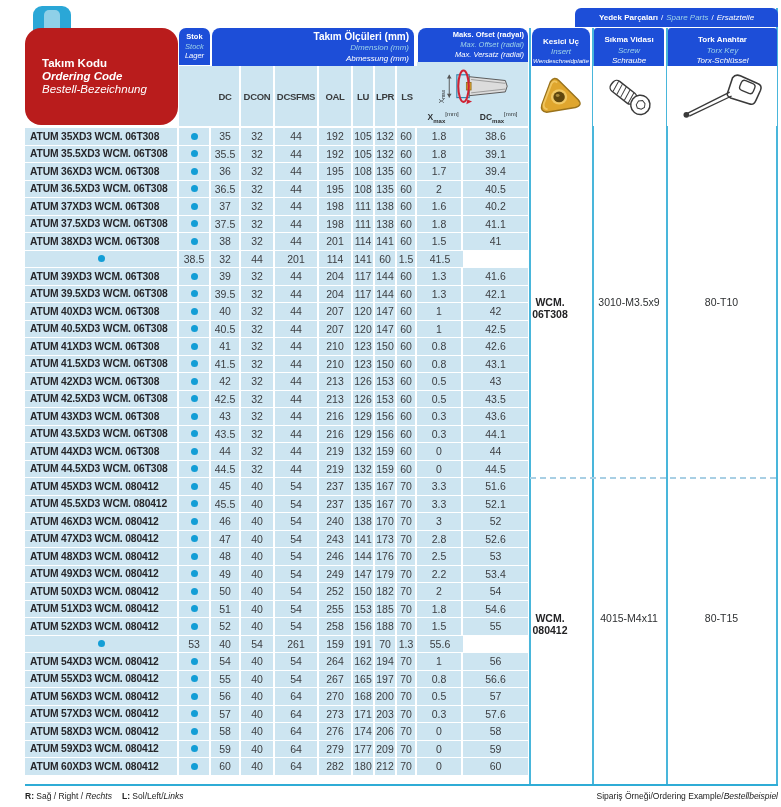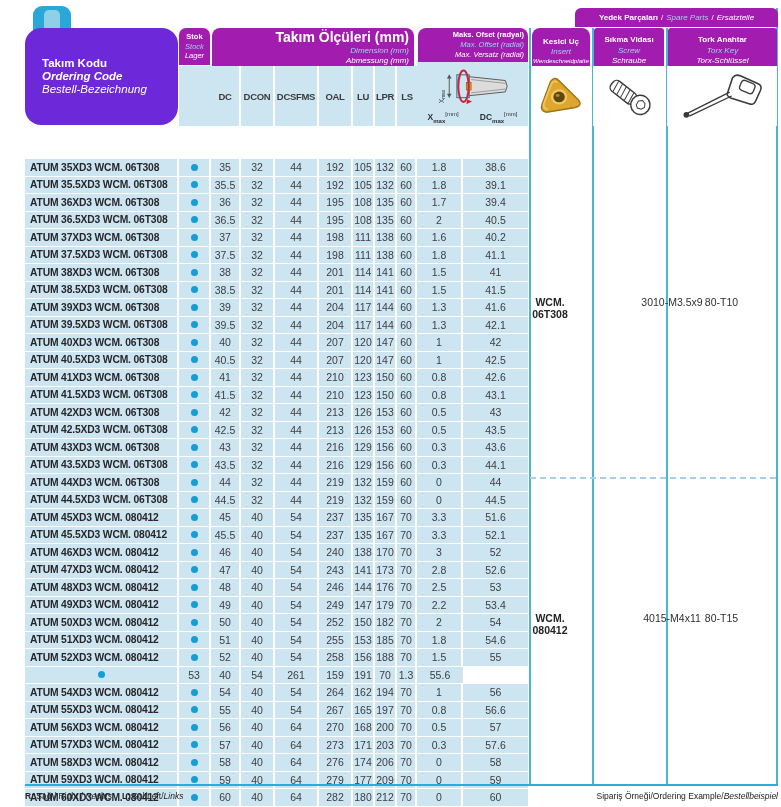--- a/index.html
+++ b/index.html
@@ -1,39 +1,39 @@
 <!DOCTYPE html>
 <html><head>
 <meta charset="utf-8">
 <style>
   html,body{margin:0;padding:0;background:#fff;}
   .page{position:relative;width:781px;height:807px;background:#fff;overflow:hidden;
         font-family:"Liberation Sans",sans-serif;-webkit-font-smoothing:antialiased;}
 
   
-  .hbox{position:absolute;background:#a21caf;color:#fff;box-sizing:border-box;}
+  .hbox{position:absolute;background:#1d4ed8;color:#fff;box-sizing:border-box;}
   .tab{position:absolute;left:33px;top:6px;width:38px;height:44px;background:#2aa7d7;border-radius:9px;z-index:1;}
   .tab .notch{position:absolute;left:11px;top:4px;width:16px;height:24px;background:#8fd0e8;border-radius:5px;}
-  .redbox{position:absolute;left:25px;top:28px;width:153px;height:97px;background:#6d28d9;
+  .redbox{position:absolute;left:25px;top:28px;width:153px;height:97px;background:#b91c1c;
           border-radius:16px 16px 18px 16px;z-index:2;display:flex;flex-direction:column;
           justify-content:center;padding-left:17px;box-sizing:border-box;color:#fff;}
   .redbox .l1{font-size:11.5px;font-weight:bold;line-height:1.15;}
   .redbox .l2{font-size:11.5px;font-weight:bold;font-style:italic;line-height:1.15;}
   .redbox .l3{font-size:11.5px;font-style:italic;line-height:1.15;}
 
   .h3l{display:flex;flex-direction:column;justify-content:center;}
   .h3l .l1{font-weight:bold;}
   .h3l .l2{font-style:italic;color:#9ed3e8;}
   .h3l .l3{font-style:italic;}
 
   .stok-box{left:179px;top:28px;width:31px;height:37px;border-radius:7px 7px 0 0;
             text-align:center;font-size:7.5px;line-height:1.25;}
   .dim-band{left:212px;top:28px;width:202px;height:38px;border-radius:8px 8px 0 0;
             text-align:right;padding-right:5px;font-size:8px;line-height:1.3;}
-  .dim-band .l1{font-size:14px;}
+  .dim-band .l1{font-size:10px;}
   .maks-box{left:418px;top:28px;width:110px;height:34px;border-radius:8px 8px 0 0;
             text-align:right;padding-right:4px;font-size:7.5px;line-height:1.3;}
   .insert-box{left:532px;top:28px;width:58px;height:46px;border-radius:8px 8px 0 0;
             text-align:center;font-size:8px;line-height:1.3;}
   .insert-box .l3{font-size:6.2px;}
   .screw-box{left:594px;top:28px;width:70px;height:46px;border-radius:3px;
             text-align:center;font-size:8px;line-height:1.3;}
   .torx-box{left:668px;top:28px;width:109px;height:46px;border-radius:3px;
             text-align:center;font-size:8px;line-height:1.3;}
   .yedek-band{left:575px;top:8px;width:203px;height:19px;border-radius:6px 6px 0 0;
@@ -60,35 +60,35 @@
   .imgcell{position:absolute;top:66px;height:60px;display:flex;align-items:center;justify-content:center;background:#fff;}
   .imgcell.ins{left:531px;width:60px;}
   .imgcell.scr{left:593px;width:72px;}
   .imgcell.trx{left:667px;width:110px;}
 
   
   .vline{position:absolute;width:2px;background:#49b6db;top:28px;height:757px;}
   .vl1{left:529px;} .vl2{left:592px;} .vl3{left:666px;} .vl4{left:776px;top:8px;height:777px;}
 
   
-  .tbody{position:absolute;left:25px;top:128px;width:590px;margin-top:31px;}
+  .tbody{position:absolute;left:25px;top:128px;width:590px;}
   .trow{display:grid;grid-template-columns:154px 32px 30px 34px 44px 34px 22px 22px 20px 46px 65px;height:17.5px;}
   .c{background:#cde5f1;border-right:2px solid #fff;border-bottom:1.5px solid #fff;box-sizing:border-box;
      display:flex;align-items:center;justify-content:center;font-size:10.5px;color:#3b3d40;}
   .c:last-child{border-right:none;}
   .c.code{justify-content:flex-start;padding-left:5px;font-weight:bold;color:#26262a;
      font-size:10.3px;letter-spacing:-0.15px;white-space:nowrap;}
   .dot{width:7px;height:7px;border-radius:50%;background:#139ed6;}
 
   .dashed-sep{position:absolute;left:530px;top:477px;width:246px;border-top:2px dashed #a8cfe4;}
 
   .gval{position:absolute;text-align:center;font-size:10.5px;color:#2e3032;}
   .gval.b{font-weight:bold;color:#232325;}
   .gv-ins{left:530px;width:40px;}
-  .gv-scr{left:592px;width:74px;margin-left:43px;}
+  .gv-scr{left:592px;width:74px;}
   .gv-trx{left:666px;width:111px;}
   .row1{top:296px;} .row2{top:612px;}
 
   
   .bottom-rule{position:absolute;left:25px;top:784px;width:753px;height:2px;background:#2facd6;}
   .footer{position:absolute;top:791px;font-size:8.5px;color:#222;}
   .footer.left{left:25px;}
   .footer.right{right:3px;text-align:right;}
   .footer .b{font-weight:bold;}
   .footer .i{font-style:italic;}
@@ -323,21 +323,20 @@
       <div class="c">44</div>
       <div class="c">201</div>
       <div class="c">114</div>
       <div class="c">141</div>
       <div class="c">60</div>
       <div class="c">1.5</div>
       <div class="c">41</div>
     </div>
 
     <div class="trow">
-      <div class="c code">ATUM 38.5XD3 WCM. 06T308</div>
       <div class="c">
           <span class="dot"></span>
         </div>
       <div class="c">38.5</div>
       <div class="c">32</div>
       <div class="c">44</div>
       <div class="c">201</div>
       <div class="c">114</div>
       <div class="c">141</div>
       <div class="c">60</div>

